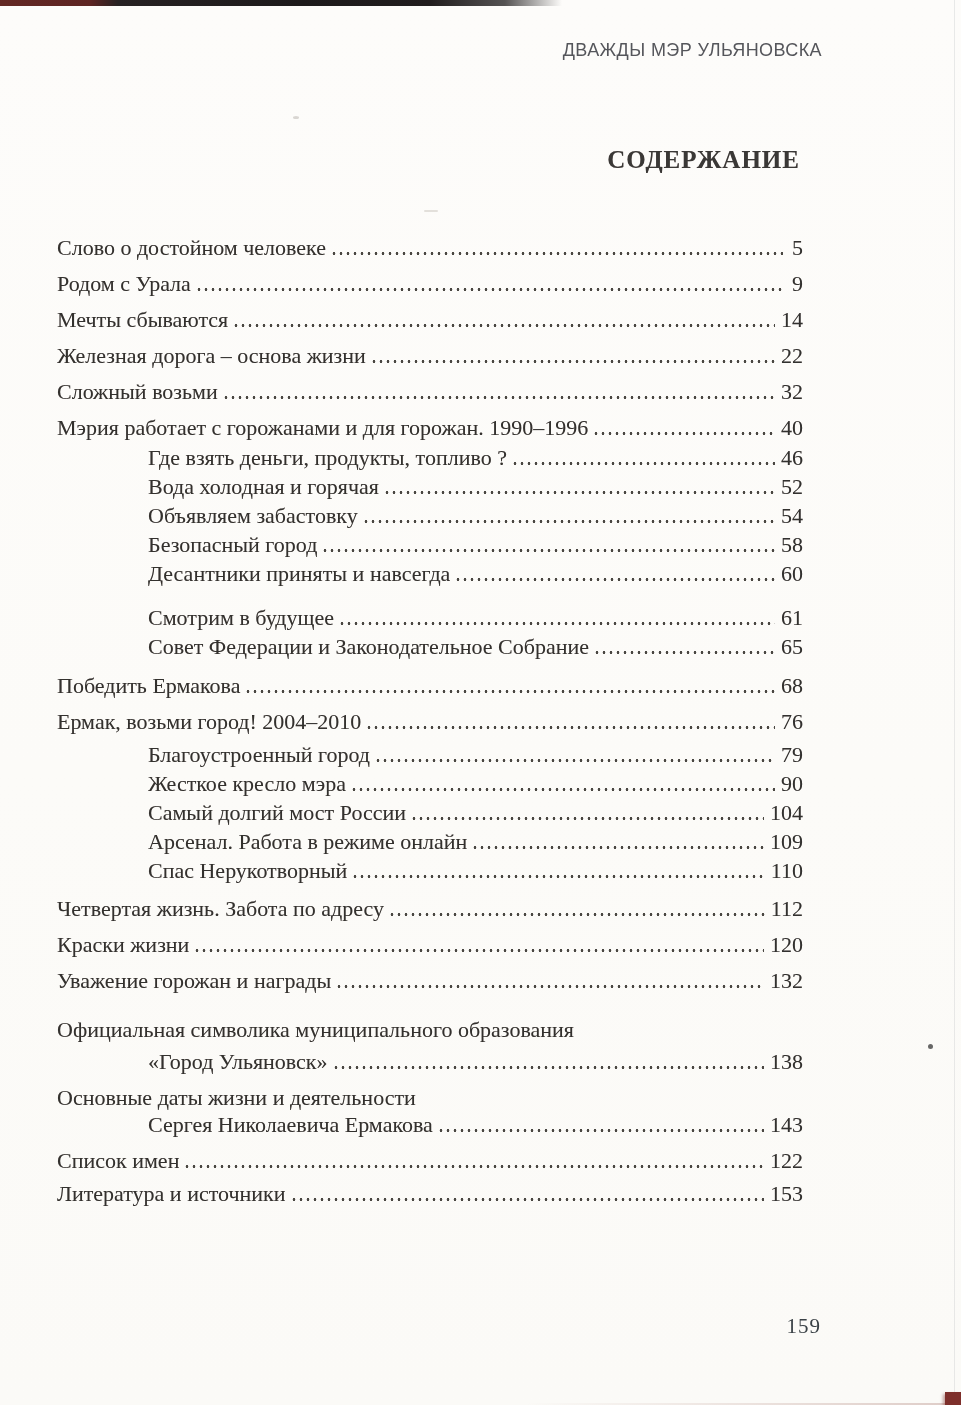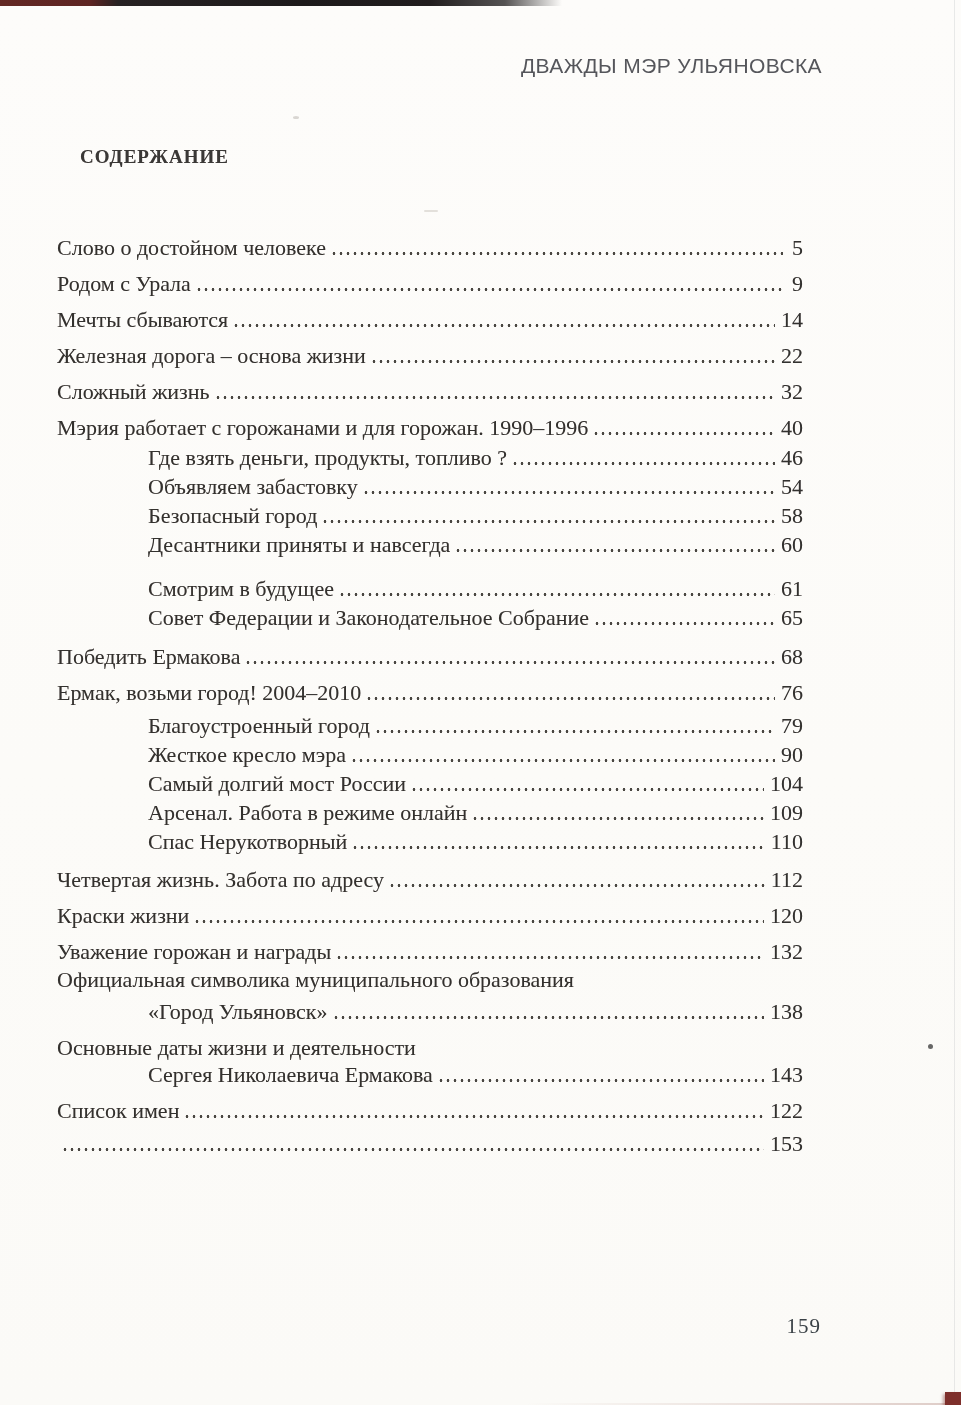--- a/index.html
+++ b/index.html
@@ -43,30 +43,30 @@
   .speck-2 {
     position: absolute; left: 293px; top: 116px; width: 6px; height: 3px;
     border-radius: 50%; background: #d9d6d2;
   }
   .speck-3 {
     position: absolute; left: 424px; top: 210px; width: 14px; height: 2px;
     border-radius: 2px; background: #e3e0db;
   }
   
   .running-head {
-    position: absolute; top: 54px; right: 139px;
+    position: absolute; top: 40px; right: 139px;
     font-family: "Liberation Sans", sans-serif;
-    font-size: 21px; letter-spacing: 0.4px;
+    font-size: 18px; letter-spacing: 0.4px;
     color: #55565b;
   }
   
   .doc-title {
     position: absolute; top: 146px; left: 80px; width: 720px;
-    text-align: left;
-    font-size: 19px; font-weight: bold; letter-spacing: 1px;
+    text-align: right;
+    font-size: 25px; font-weight: bold; letter-spacing: 1px;
     color: #3a3836;
     text-shadow: 0 0 0.5px rgba(90,60,60,0.35);
   }
   
   .toc {
     position: absolute; left: 57px; top: 235px; width: 746px;
   }
   .row {
     display: flex; align-items: flex-start;
     height: 26px; line-height: 26px;
@@ -130,35 +130,40 @@
       <span>Мечты сбываются</span>
       <span class="dots"></span>
       <span class="pg">14</span>
     </div>
     <div class="row" style="margin-top:10px">
       <span>Железная дорога – основа жизни</span>
       <span class="dots"></span>
       <span class="pg">22</span>
     </div>
     <div class="row" style="margin-top:10px">
-      <span>Сложный жизнь</span>
+      <span>Сложный возьми</span>
       <span class="dots"></span>
       <span class="pg">32</span>
     </div>
     <div class="row" style="margin-top:10px">
       <span>Мэрия работает с горожанами и для горожан. 1990–1996</span>
       <span class="dots"></span>
       <span class="pg">40</span>
     </div>
     <div class="row ind" style="margin-top:4px">
       <span>Где взять деньги, продукты, топливо ?</span>
       <span class="dots"></span>
       <span class="pg">46</span>
     </div>
     <div class="row ind" style="margin-top:3px">
+      <span>Вода холодная и горячая</span>
+      <span class="dots"></span>
+      <span class="pg">52</span>
+    </div>
+    <div class="row ind" style="margin-top:3px">
       <span>Объявляем забастовку</span>
       <span class="dots"></span>
       <span class="pg">54</span>
     </div>
     <div class="row ind" style="margin-top:3px">
       <span>Безопасный город</span>
       <span class="dots"></span>
       <span class="pg">58</span>
     </div>
     <div class="row ind" style="margin-top:3px">
@@ -219,21 +224,21 @@
     <div class="row" style="margin-top:10px">
       <span>Краски жизни</span>
       <span class="dots"></span>
       <span class="pg">120</span>
     </div>
     <div class="row" style="margin-top:10px">
       <span>Уважение горожан и награды</span>
       <span class="dots"></span>
       <span class="pg">132</span>
     </div>
-    <div class="row noleader" style="margin-top:2px">
+    <div class="row noleader" style="margin-top:23px">
       <span>Официальная символика муниципального образования</span>
       <span class="dots"></span>
       <span class="pg"></span>
     </div>
     <div class="row ind" style="margin-top:6px">
       <span>«Город Ульяновск»</span>
       <span class="dots"></span>
       <span class="pg">138</span>
     </div>
     <div class="row noleader" style="margin-top:10px">
@@ -245,20 +250,21 @@
       <span>Сергея Николаевича Ермакова</span>
       <span class="dots"></span>
       <span class="pg">143</span>
     </div>
     <div class="row" style="margin-top:10px">
       <span>Список имен</span>
       <span class="dots"></span>
       <span class="pg">122</span>
     </div>
     <div class="row" style="margin-top:7px">
+      <span>Литература и источники</span>
       <span class="dots"></span>
       <span class="pg">153</span>
     </div>
 
   </div>
 
   <div class="folio">159</div>
 
   <div class="scan-smear-bottom"></div>
   <div class="scan-corner-bottom-right"></div>

